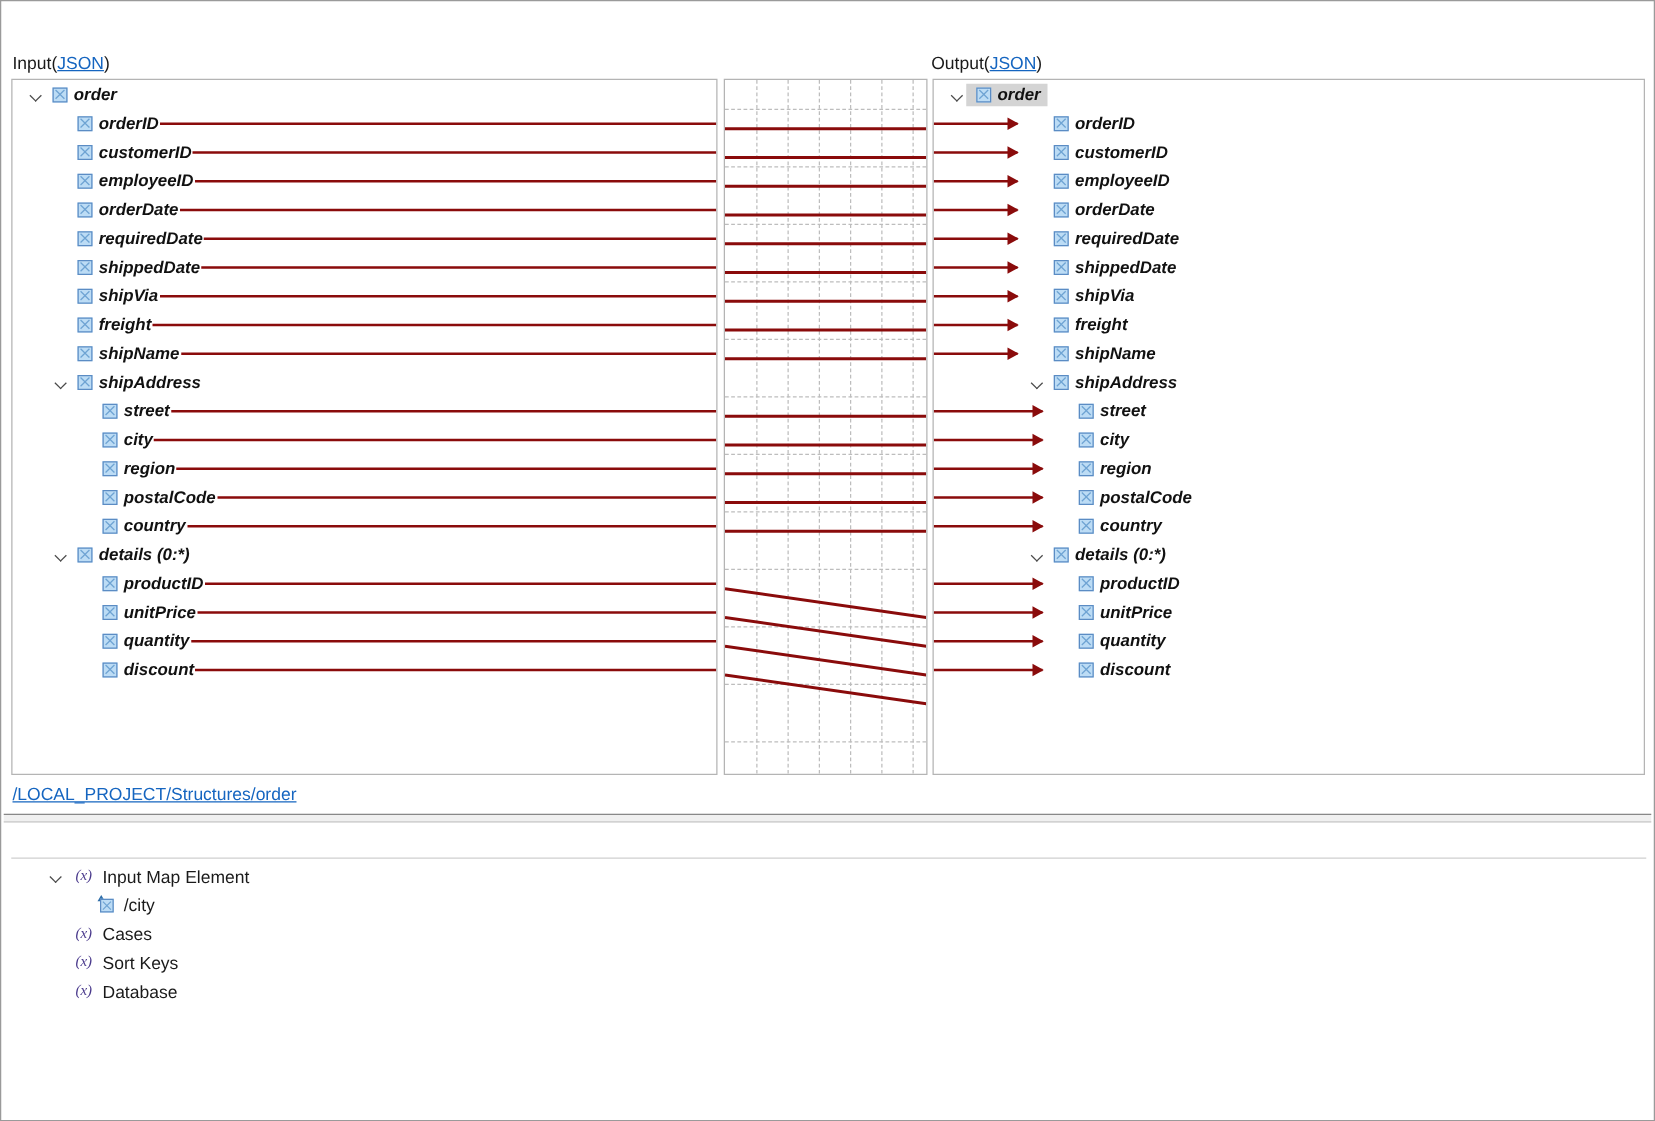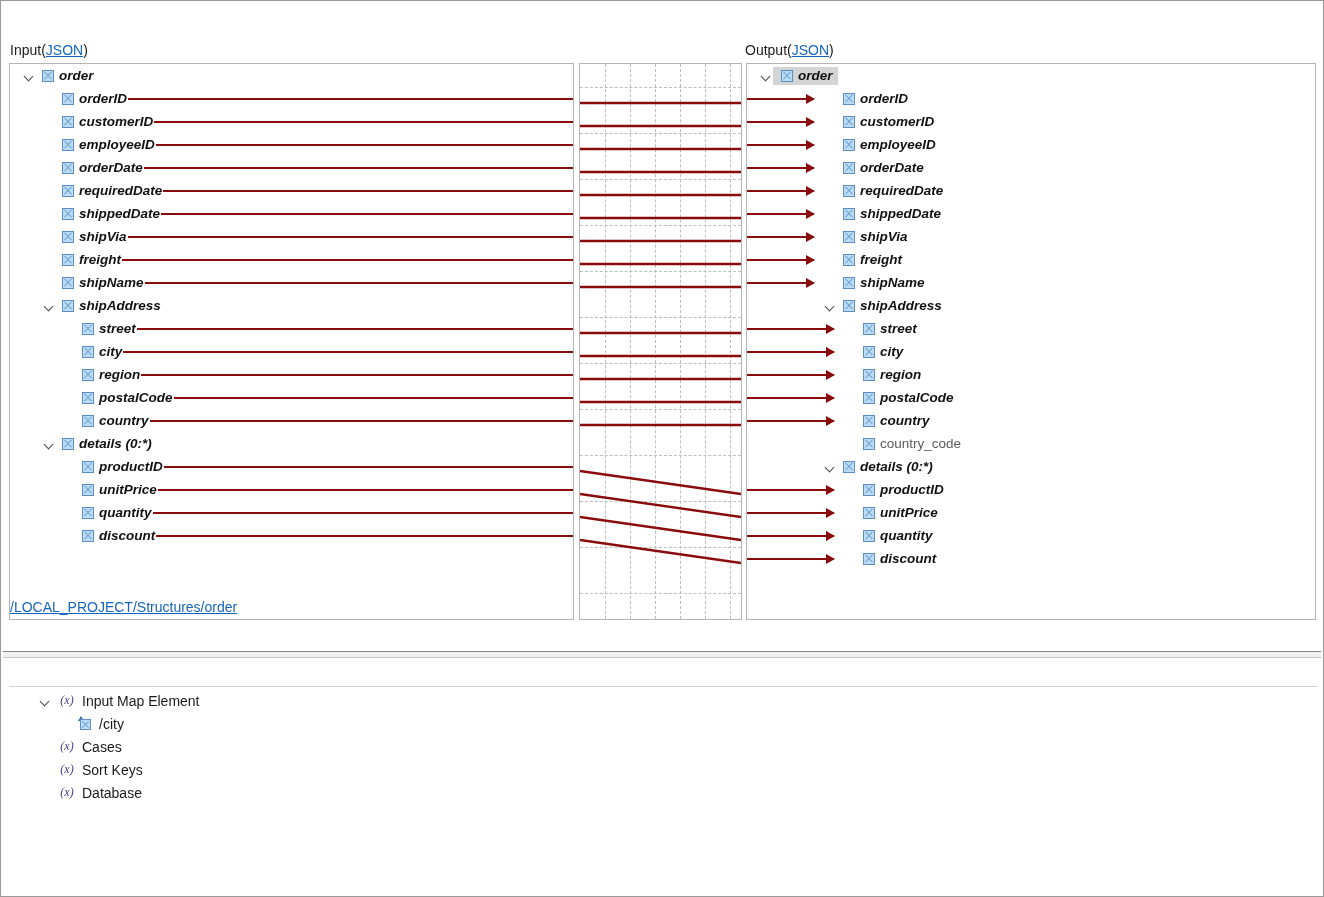--- a/index.html
+++ b/index.html
@@ -560,27 +560,20 @@
           <div class="inarrow" style="left: 0px; width: 87px;"></div>
         </div>
         <div class="row" style="padding-left: 97px;">
           <span class="twisty none"></span>
           <span style="display: inline-flex; align-items: center;">
             <span class="cb" style="margin-left: 6px;"></span>
             <span class="lbl">country</span>
           </span>
           <div class="inarrow" style="left: 0px; width: 87px;"></div>
         </div>
-        <div class="row" style="padding-left: 97px;">
-          <span class="twisty none"></span>
-          <span style="display: inline-flex; align-items: center;">
-            <span class="cb" style="margin-left: 6px;"></span>
-            <span class="lbl plain">country_code</span>
-          </span>
-        </div>
         <div class="row" style="padding-left: 77px;">
           <span class="twisty open"></span>
           <span style="display: inline-flex; align-items: center;">
             <span class="cb" style="margin-left: 6px;"></span>
             <span class="lbl">details (0:*)</span>
           </span>
         </div>
         <div class="row" style="padding-left: 97px;">
           <span class="twisty none"></span>
           <span style="display: inline-flex; align-items: center;">
@@ -609,21 +602,21 @@
           <span class="twisty none"></span>
           <span style="display: inline-flex; align-items: center;">
             <span class="cb" style="margin-left: 6px;"></span>
             <span class="lbl">discount</span>
           </span>
           <div class="inarrow" style="left: 0px; width: 87px;"></div>
         </div>
       </div>
   </div>
 
-  <div class="pathlink" style="left:9px; top:598px;">/LOCAL_PROJECT/Structures/order</div>
+  <div class="pathlink" style="left:9px; top:626px;">/LOCAL_PROJECT/Structures/order</div>
 
   <div class="sash"></div>
 
   <div class="btabs-rule"></div>
 
   <div id="bottomTree">
       <div class="brow" style="padding-left: 30px;">
         <span class="twisty open" style="margin-right: 6px;"></span>
         <span class="ico-fx">(x)</span>
         <span class="blbl">Input Map Element</span>

